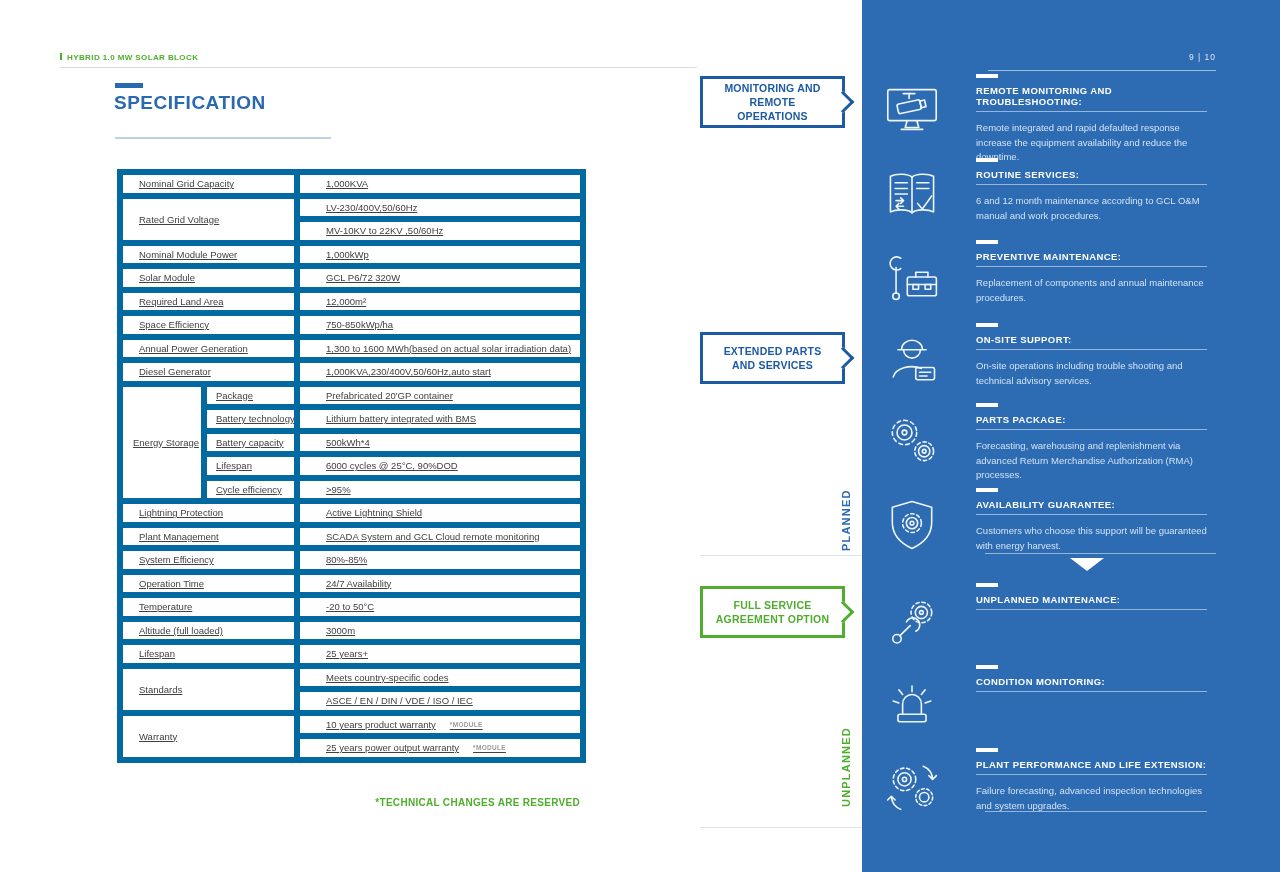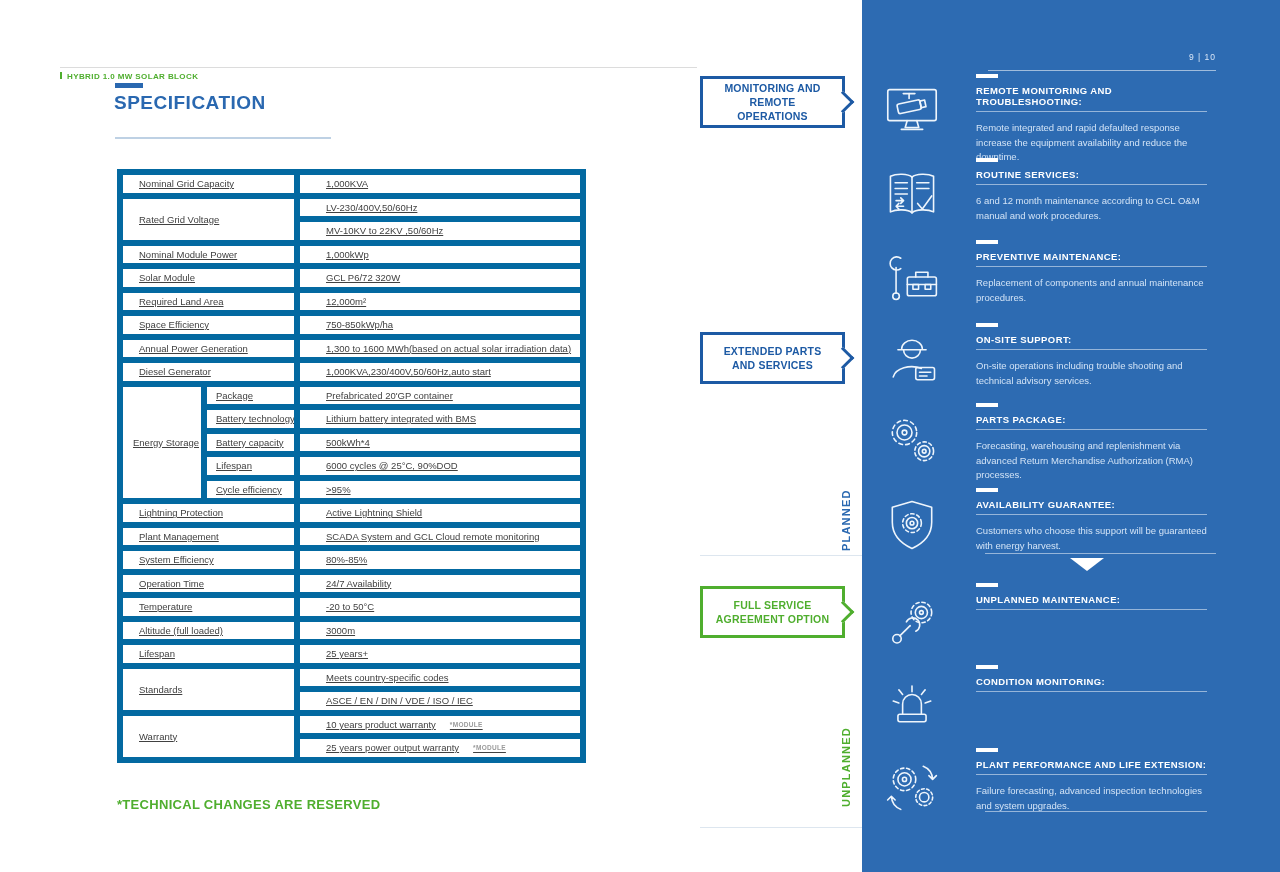--- a/index.html
+++ b/index.html
@@ -3,40 +3,40 @@
 <meta charset="utf-8">
 <style>
   * { margin:0; padding:0; box-sizing:border-box; }
   html,body { background:#888; }
   .page {
     position:relative; width:1280px; height:872px; background:#ffffff;
     font-family:"Liberation Sans", sans-serif; overflow:hidden;
   }
   
   .doc-tag { position:absolute; left:60px; top:53px; font-size:8px; font-weight:bold;
-             color:#4fae2e; letter-spacing:.4px;margin-top:19px; }
+             color:#4fae2e; letter-spacing:.4px; }
   .tag-bar { display:inline-block; width:2px; height:7px; background:#4fae2e; margin-right:5px; }
   .header-rule { position:absolute; left:60px; top:67px; width:637px; height:1px; background:#dcdcdc; }
   .title-dash { position:absolute; left:115px; top:83px; width:28px; height:5px; background:#2a68b0; }
   .page-title { position:absolute; left:114px; top:92px; font-size:19px; font-weight:bold;
                 color:#2a68b0; letter-spacing:.5px; }
   .title-underline { position:absolute; left:115px; top:137px; width:216px; height:2px; background:#bed1e4; }
   
   .spec-table { position:absolute; left:117px; top:169px; width:463px;
                 border-collapse:collapse; table-layout:fixed; font-size:9.5px; color:#414141; }
   .spec-table td { border:6px solid #0369a1; height:23.5px; padding:0 2px 0 0;
                    white-space:nowrap; overflow:hidden;text-decoration:underline; }
   .spec-table .lbl { padding-left:16px; }
   .spec-table .grp { padding-left:10px; }
   .spec-table .sub { padding-left:9px; }
   .spec-table .val { padding-left:26px; }
   .note { font-size:6.5px; color:#9a9a9a; margin-left:14px; letter-spacing:.3px;
           position:relative; top:-1px; font-weight:bold; }
-  .footnote { position:absolute; left:117px; top:797px; width:463px; 
-              font-size:13px; font-weight:bold; color:#4fae2e; letter-spacing:.3px; }
+  .footnote { position:absolute; left:117px; top:797px; width:463px; text-align:right;
+              font-size:10px; font-weight:bold; color:#4fae2e; letter-spacing:.3px; }
   
   .flow-box { position:absolute; left:700px; width:145px; height:52px; background:#fff;
               border:3px solid #1d5aa4; color:#1d5aa4; display:flex; align-items:center;
               justify-content:center; text-align:center; font-size:10.5px; font-weight:bold;
               line-height:1.35; letter-spacing:.2px; padding:0 10px; }
   .flow-box::after { content:""; position:absolute; right:-9px; top:50%; width:13px; height:13px;
               transform:translateY(-50%) rotate(45deg); background:#fff;
               border-top:3px solid; border-right:3px solid; border-color:inherit; }
   .flow-box.green { border-color:#4fae2e; color:#4fae2e; }
   .vlabel { position:absolute; writing-mode:vertical-rl; transform:rotate(180deg);

